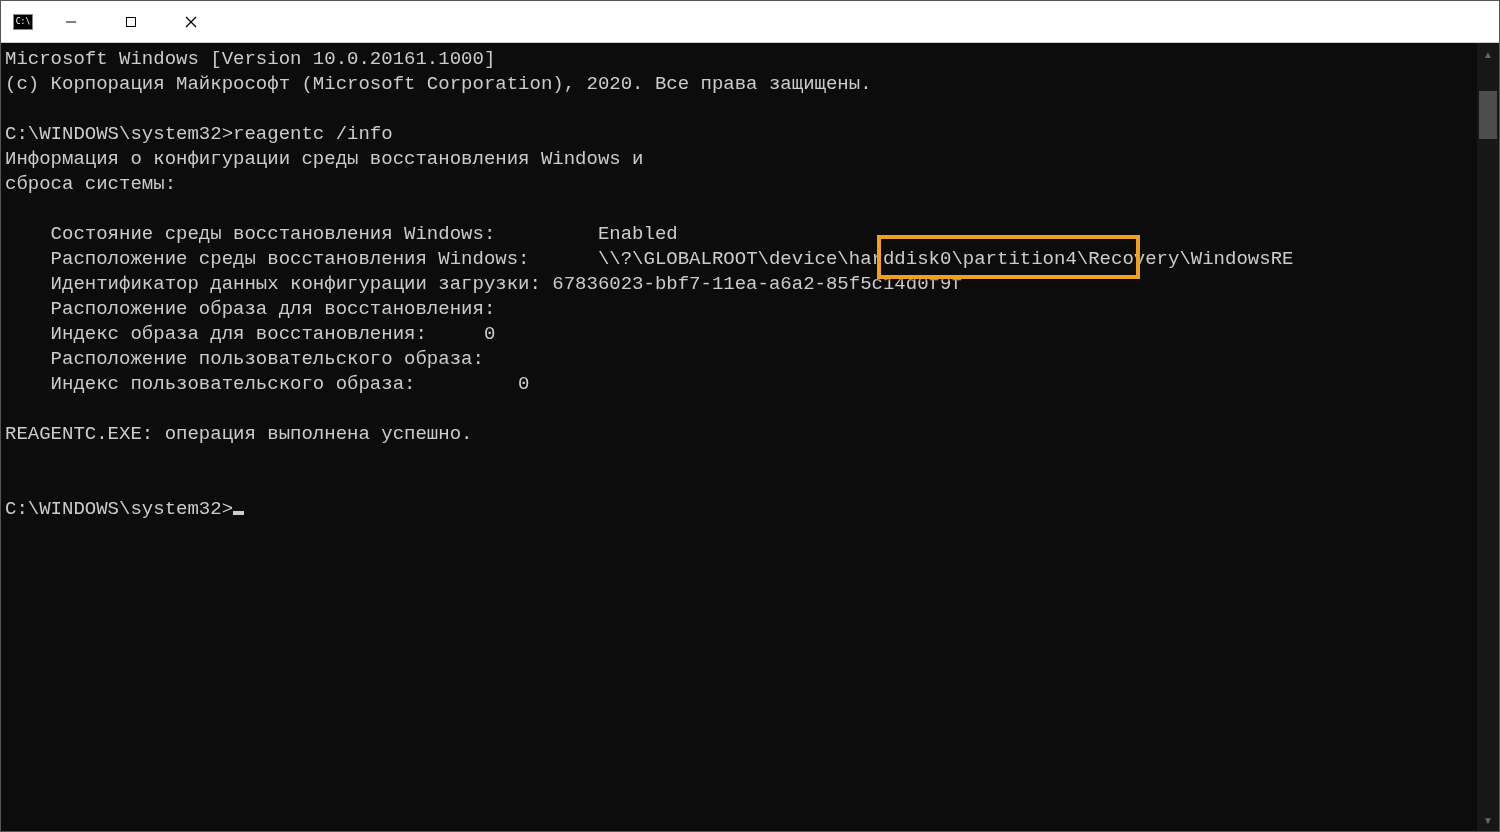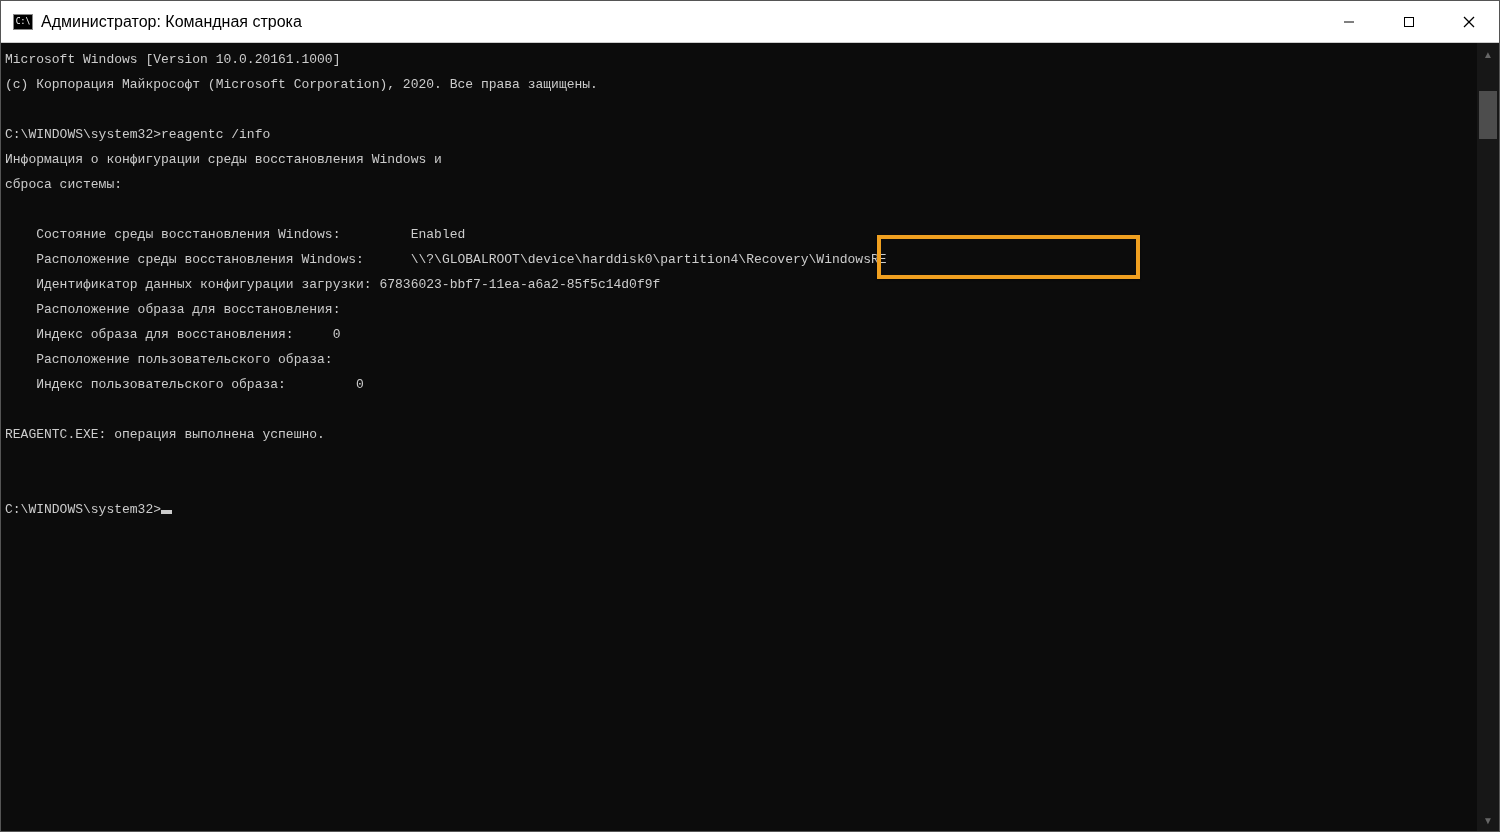--- a/index.html
+++ b/index.html
@@ -65,21 +65,21 @@
       flex: 1;
       display: flex;
       position: relative;
       background: #000;
     }
     .terminal {
       flex: 1;
       background: #0c0c0c;
       color: #cccccc;
       font-family: Consolas, "Courier New", monospace;
-      font-size: 13px;
+      font-size: 19px;
       line-height: 25px;
       padding: 4px 4px;
       white-space: pre;
       overflow: hidden;
       position: relative;
     }
     .scrollbar {
       width: 22px;
       background: #171717;
       display: flex;
@@ -119,21 +119,20 @@
       pointer-events: none;
     }
   </style>
 </head>
 <body>
 
 <div class="window">
 
   <div class="title-bar">
     <div class="title-icon">C:\</div>
-    <div class="title-text">Администратор: Командная строка</div>
     <div class="win-buttons">
       <div class="win-btn">
         <svg viewBox="0 0 12 12">
             <line x1="1" y1="6" x2="11" y2="6" stroke="#000" stroke-width="1"></line>
           </svg>
       </div>
       <div class="win-btn">
         <svg viewBox="0 0 12 12">
             <rect x="1.5" y="1.5" width="9" height="9" fill="none" stroke="#000" stroke-width="1"></rect>
           </svg>

